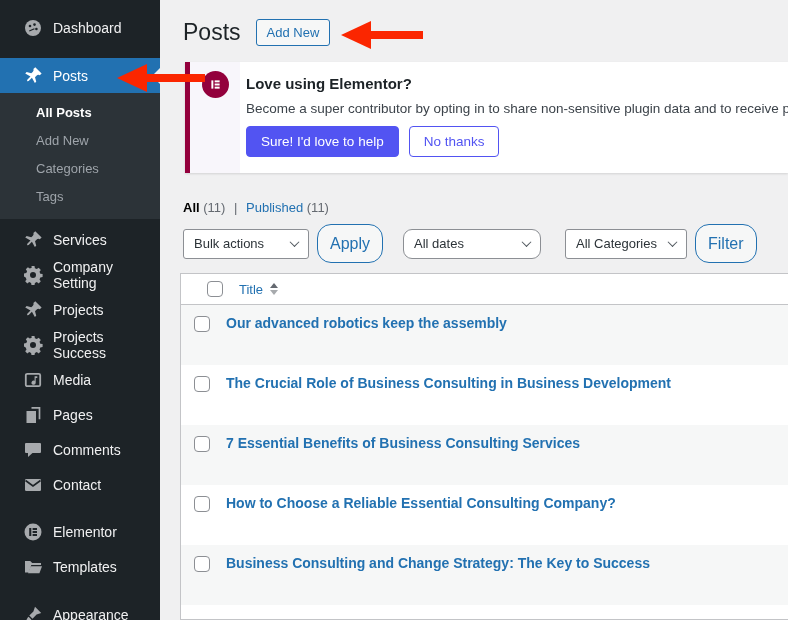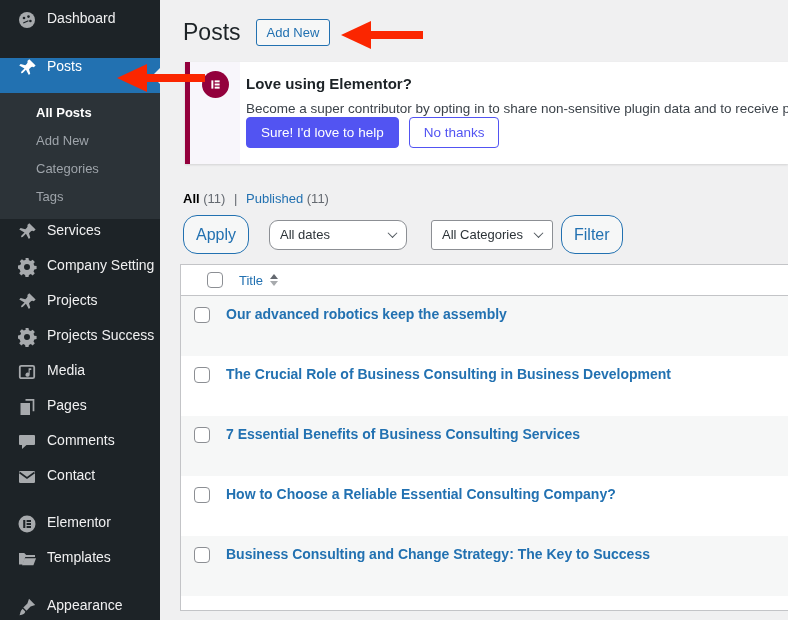--- a/index.html
+++ b/index.html
@@ -11,21 +11,21 @@
     overflow:hidden;
     cursor:default;
   }
 
   
   .sidebar {
     position:absolute; left:0; top:0; width:160px; height:620px;
     background:#1d2327; padding-top:10px; z-index:1;
   }
   .sb-item {
-    display:flex; height:35px; padding-left:17px; gap:10px;
+    display:flex; align-items:center; height:35px; padding-left:23px; gap:10px;
     font-size:14px; color:#f0f0f1; position:relative; cursor:pointer;
   }
   .sb-item .ico { width:20px; height:20px; flex:0 0 20px; color:#a7aaad; display:flex; align-items:center; justify-content:center; }
   .sb-item .ico svg { width:20px; height:20px; }
   .sb-item.selected { background:#2271b1; color:#fff; font-weight:400; }
   .sb-item.selected .ico { color:#fff; }
   .sb-item.selected::after {
     content:""; position:absolute; right:0; top:50%; margin-top:-8px;
     border:8px solid transparent; border-right-color:#f0f0f1;
   }
@@ -59,21 +59,21 @@
   }
   .notice-strip { width:50px; background:#f8f6fb; display:flex; justify-content:center; padding-top:9px; flex:0 0 50px; }
   .el-logo {
     width:27px; height:27px; border-radius:50%; background:#93003c;
     display:flex; align-items:center; justify-content:center;
   }
   .el-logo svg { width:15px; height:15px; }
   .notice-content { padding:13px 10px 16px 6px; overflow:hidden; }
   .notice-title { font-size:15px; font-weight:700; color:#1d2327; }
   .notice-text { font-size:13.5px; color:#3c434a; margin-top:9px; white-space:nowrap; }
-  .notice-btns { margin-top:1px; display:flex; gap:10px; }
+  .notice-btns { margin-top:10px; display:flex; gap:10px; }
   .btn-primary {
     background:#5254f2; color:#fff; border:1px solid #5254f2; border-radius:4px;
     padding:7px 14px; font-size:13.5px; cursor:pointer; font-family:inherit;
   }
   .btn-ghost {
     background:#fff; color:#5254f2; border:1px solid #5254f2; border-radius:4px;
     padding:7px 14px; font-size:13.5px; cursor:pointer; font-family:inherit;
   }
 
   
@@ -310,20 +310,24 @@
 
   <div class="subsubsub">
     <span class="view-all">All</span>
     <span class="view-count">(11)</span>
     <span class="view-sep">|</span>
     <span class="view-published">Published</span>
     <span class="view-count">(11)</span>
   </div>
 
   <div class="filter-row">
+    <div class="sel sel-bulk">
+      <span>Bulk actions</span>
+      <span class="chev"></span>
+    </div>
     <button class="wp-btn">Apply</button>
     <div class="sel sel-dates">
       <span>All dates</span>
       <span class="chev"></span>
     </div>
     <div class="sel sel-cats">
       <span>All Categories</span>
       <span class="chev"></span>
     </div>
     <button class="wp-btn btn-filter">Filter</button>

